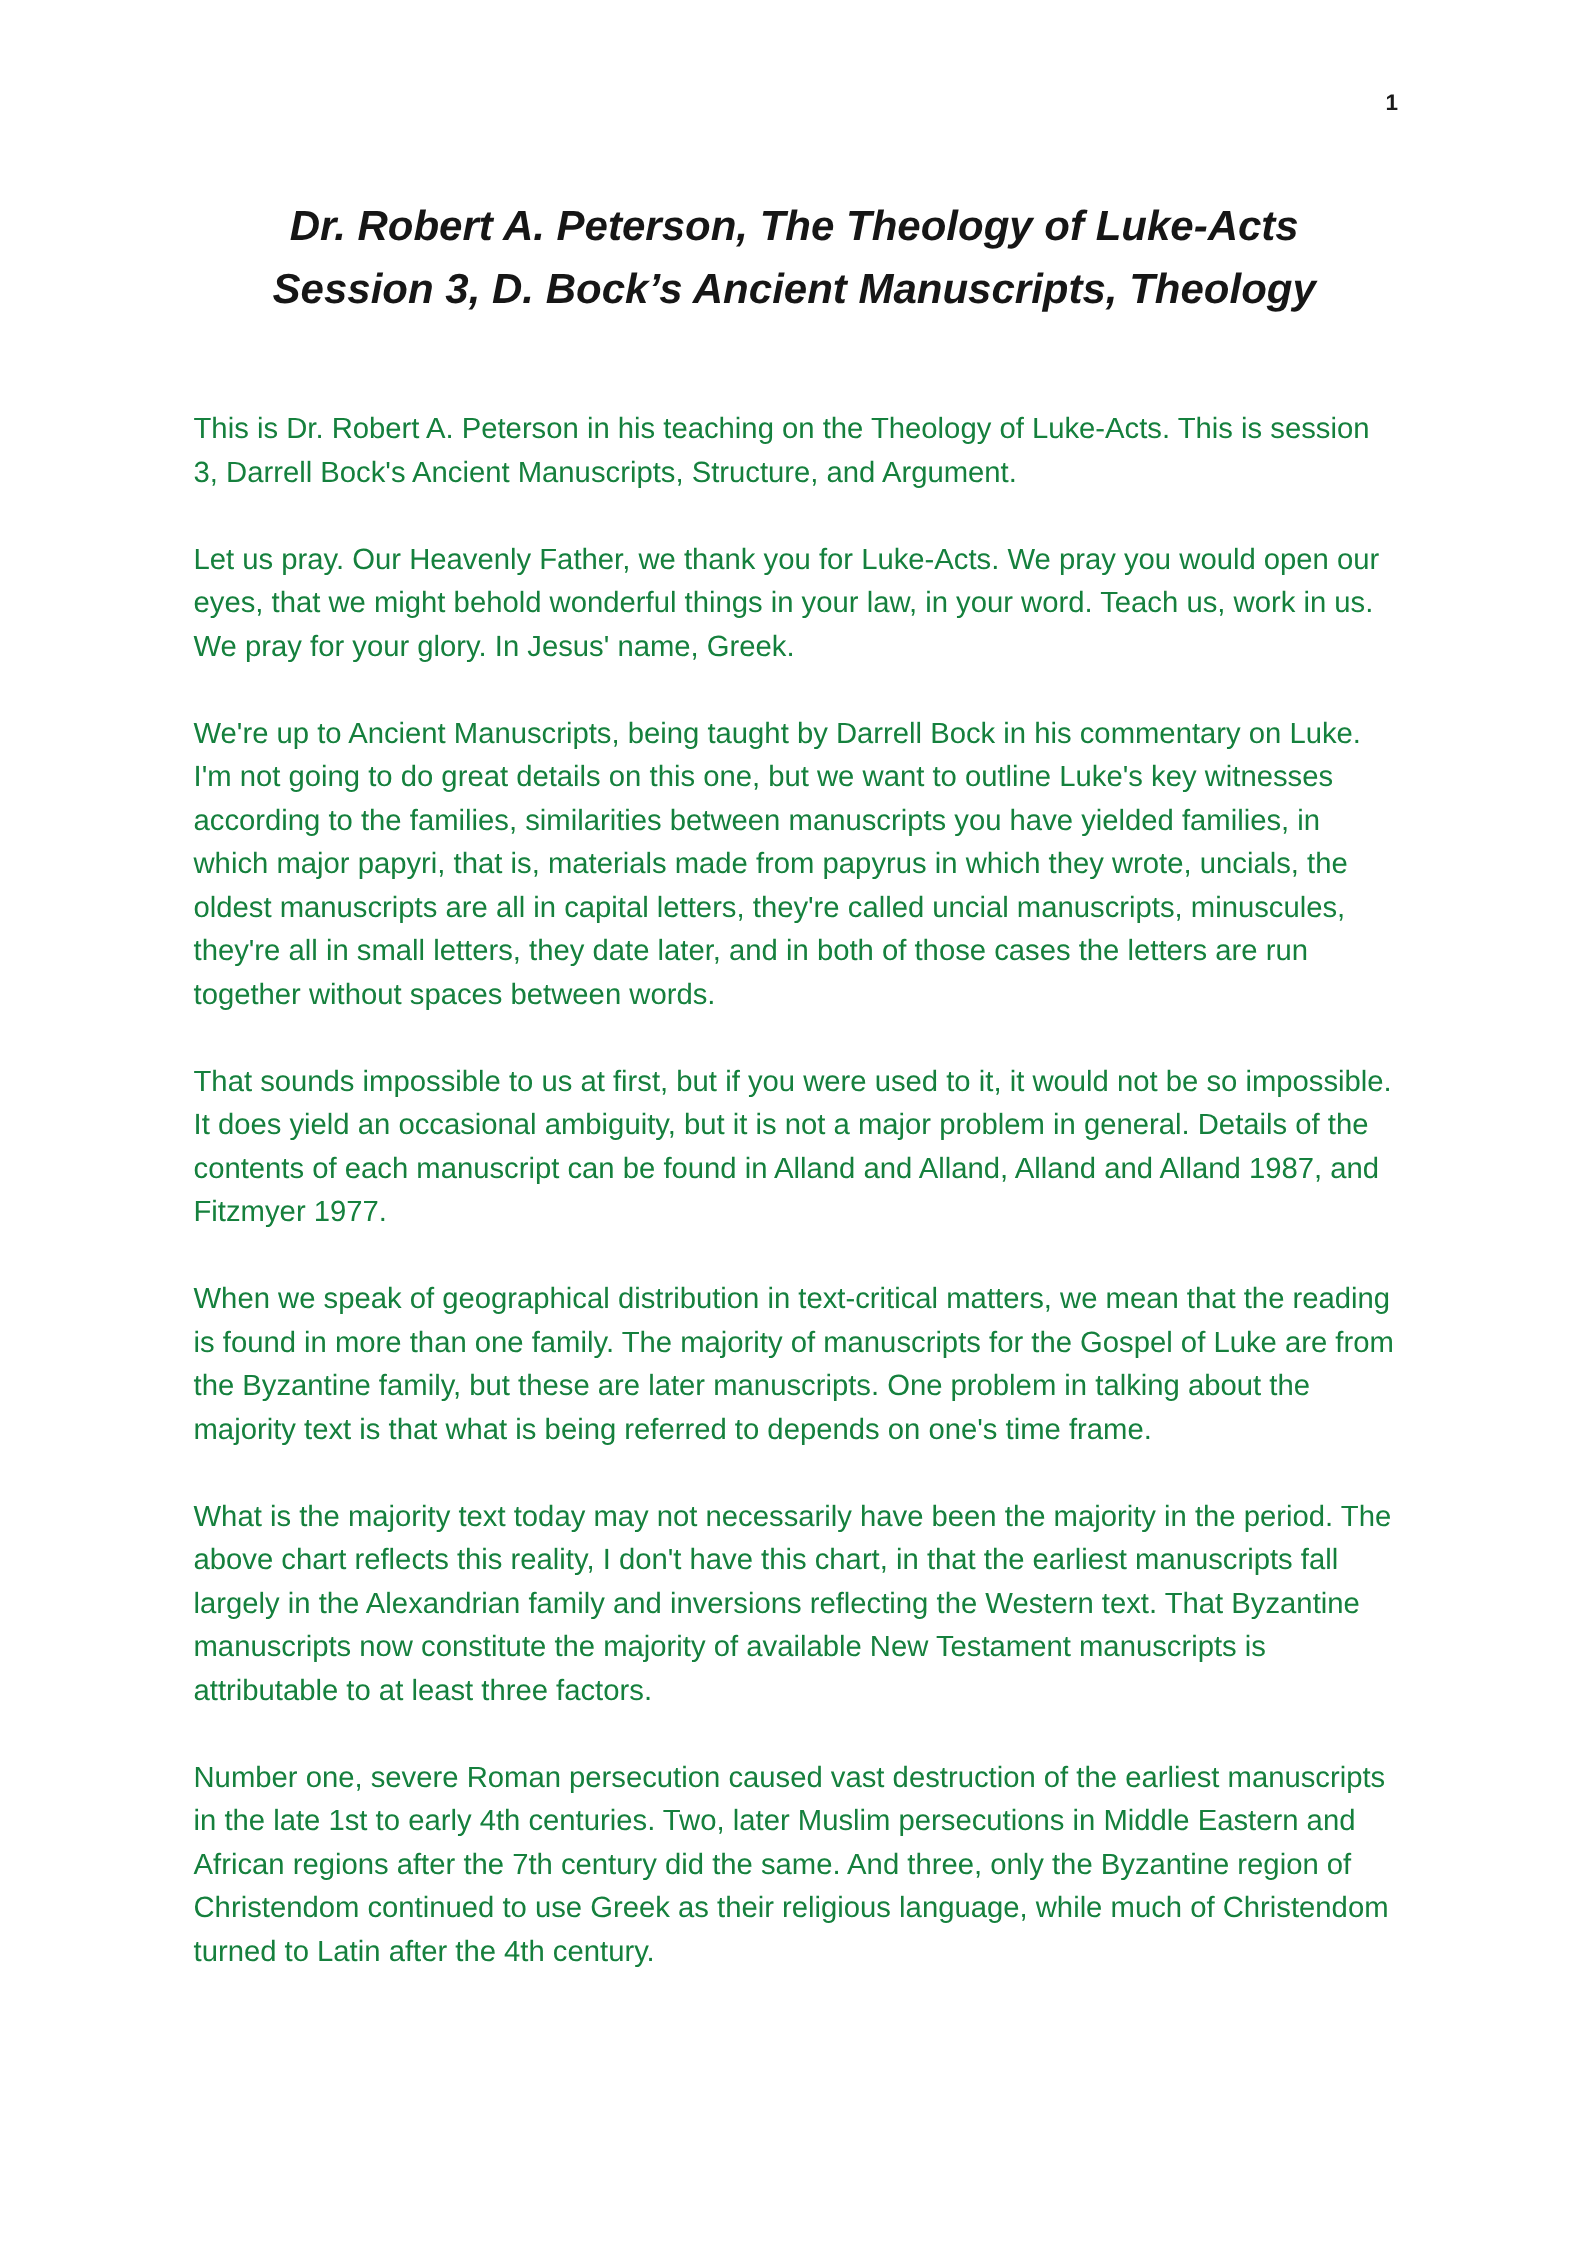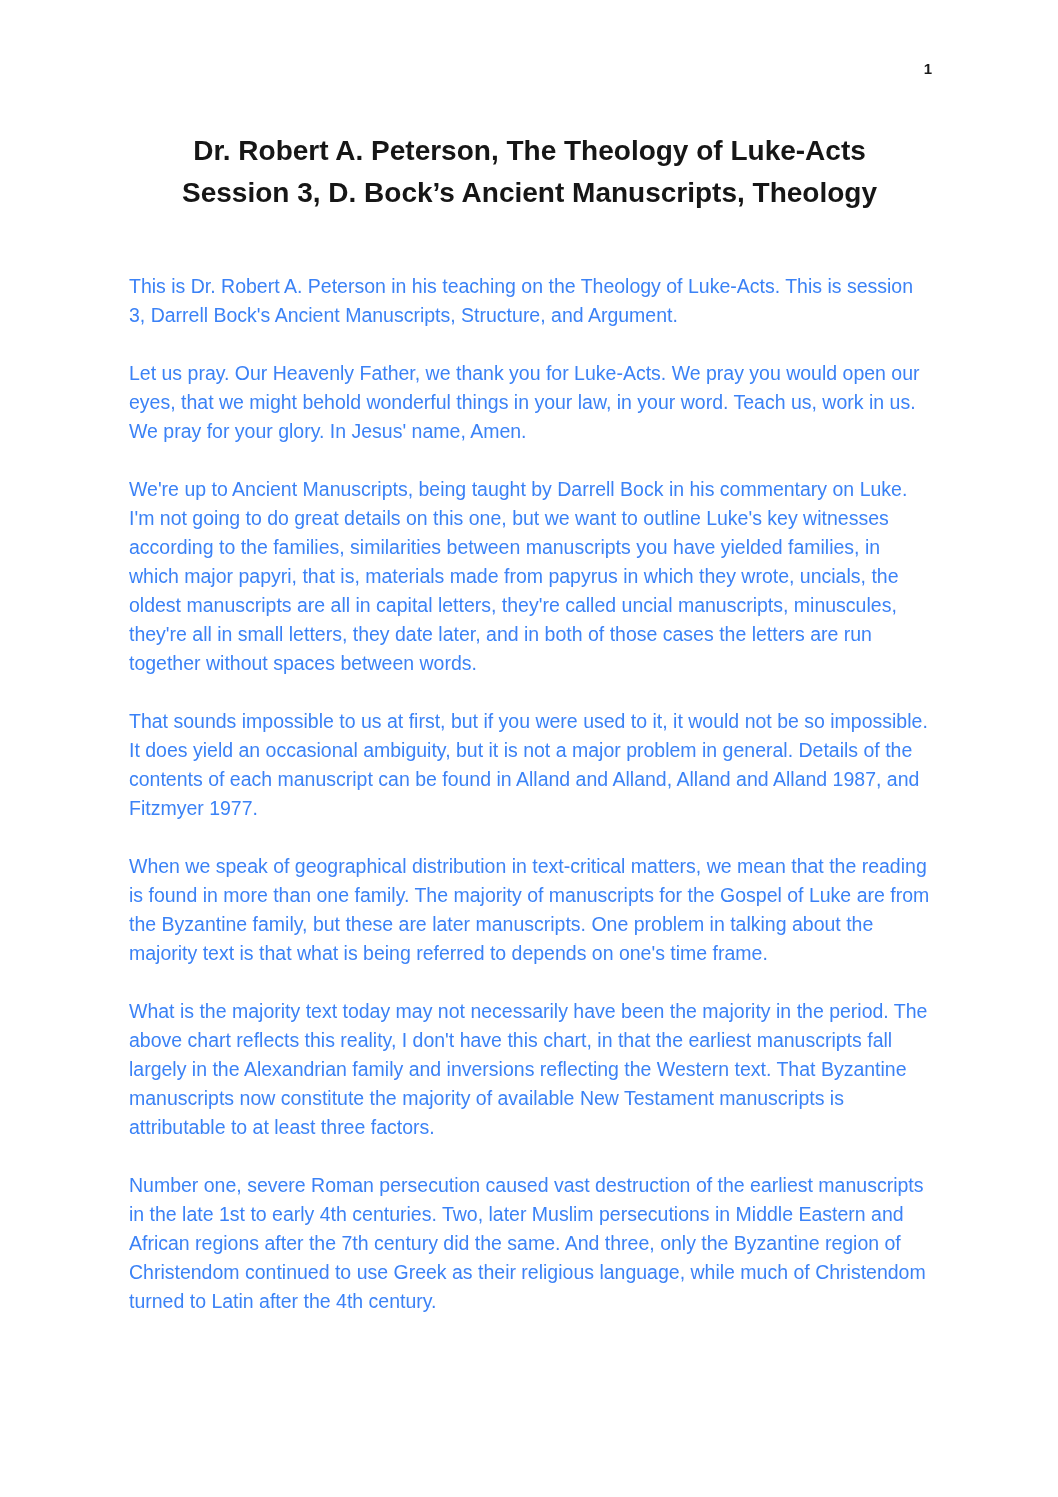--- a/index.html
+++ b/index.html
@@ -30,47 +30,48 @@
     box-sizing: border-box;
     padding: 130px 128px 0 129px;
   }
   .doc-title {
     text-align: center;
     font-weight: 700;
     font-size: 28px;
     line-height: 42px;
     margin: 0 0 58px 0;
     color: #161616;
+    font-style: italic;
   }
   .doc-title .title-line {
     display: block;
   }
   .body-text p {
     font-size: 19.5px;
     line-height: 29px;
     margin: 0 0 29px 0;
     text-align: left;
-    color: #3b82f6;
+    color: #15803d;
   }
 </style>
 </head>
 <body>
 
 <div class="page">
   <div class="page-number">1</div>
 
   <div class="content">
     <h1 class="doc-title">
       <span class="title-line">Dr. Robert A. Peterson, The Theology of Luke-Acts</span>
       <span class="title-line">Session 3, D. Bock’s Ancient Manuscripts, Theology</span>
     </h1>
 
     <div class="body-text">
       <p>This is Dr. Robert A. Peterson in his teaching on the Theology of Luke-Acts. This is session 3, Darrell Bock's Ancient Manuscripts, Structure, and Argument.</p>
-      <p>Let us pray. Our Heavenly Father, we thank you for Luke-Acts. We pray you would open our eyes, that we might behold wonderful things in your law, in your word. Teach us, work in us. We pray for your glory. In Jesus' name, Amen.</p>
+      <p>Let us pray. Our Heavenly Father, we thank you for Luke-Acts. We pray you would open our eyes, that we might behold wonderful things in your law, in your word. Teach us, work in us. We pray for your glory. In Jesus' name, Greek.</p>
       <p>We're up to Ancient Manuscripts, being taught by Darrell Bock in his commentary on Luke. I'm not going to do great details on this one, but we want to outline Luke's key witnesses according to the families, similarities between manuscripts you have yielded families, in which major papyri, that is, materials made from papyrus in which they wrote, uncials, the oldest manuscripts are all in capital letters, they're called uncial manuscripts, minuscules, they're all in small letters, they date later, and in both of those cases the letters are run together without spaces between words.</p>
       <p>That sounds impossible to us at first, but if you were used to it, it would not be so impossible. It does yield an occasional ambiguity, but it is not a major problem in general. Details of the contents of each manuscript can be found in Alland and Alland, Alland and Alland 1987, and Fitzmyer 1977.</p>
       <p>When we speak of geographical distribution in text-critical matters, we mean that the reading is found in more than one family. The majority of manuscripts for the Gospel of Luke are from the Byzantine family, but these are later manuscripts. One problem in talking about the majority text is that what is being referred to depends on one's time frame.</p>
       <p>What is the majority text today may not necessarily have been the majority in the period. The above chart reflects this reality, I don't have this chart, in that the earliest manuscripts fall largely in the Alexandrian family and inversions reflecting the Western text. That Byzantine manuscripts now constitute the majority of available New Testament manuscripts is attributable to at least three factors.</p>
       <p>Number one, severe Roman persecution caused vast destruction of the earliest manuscripts in the late 1st to early 4th centuries. Two, later Muslim persecutions in Middle Eastern and African regions after the 7th century did the same. And three, only the Byzantine region of Christendom continued to use Greek as their religious language, while much of Christendom turned to Latin after the 4th century.</p>
     </div>
   </div>
 </div>
 
 </body></html>

